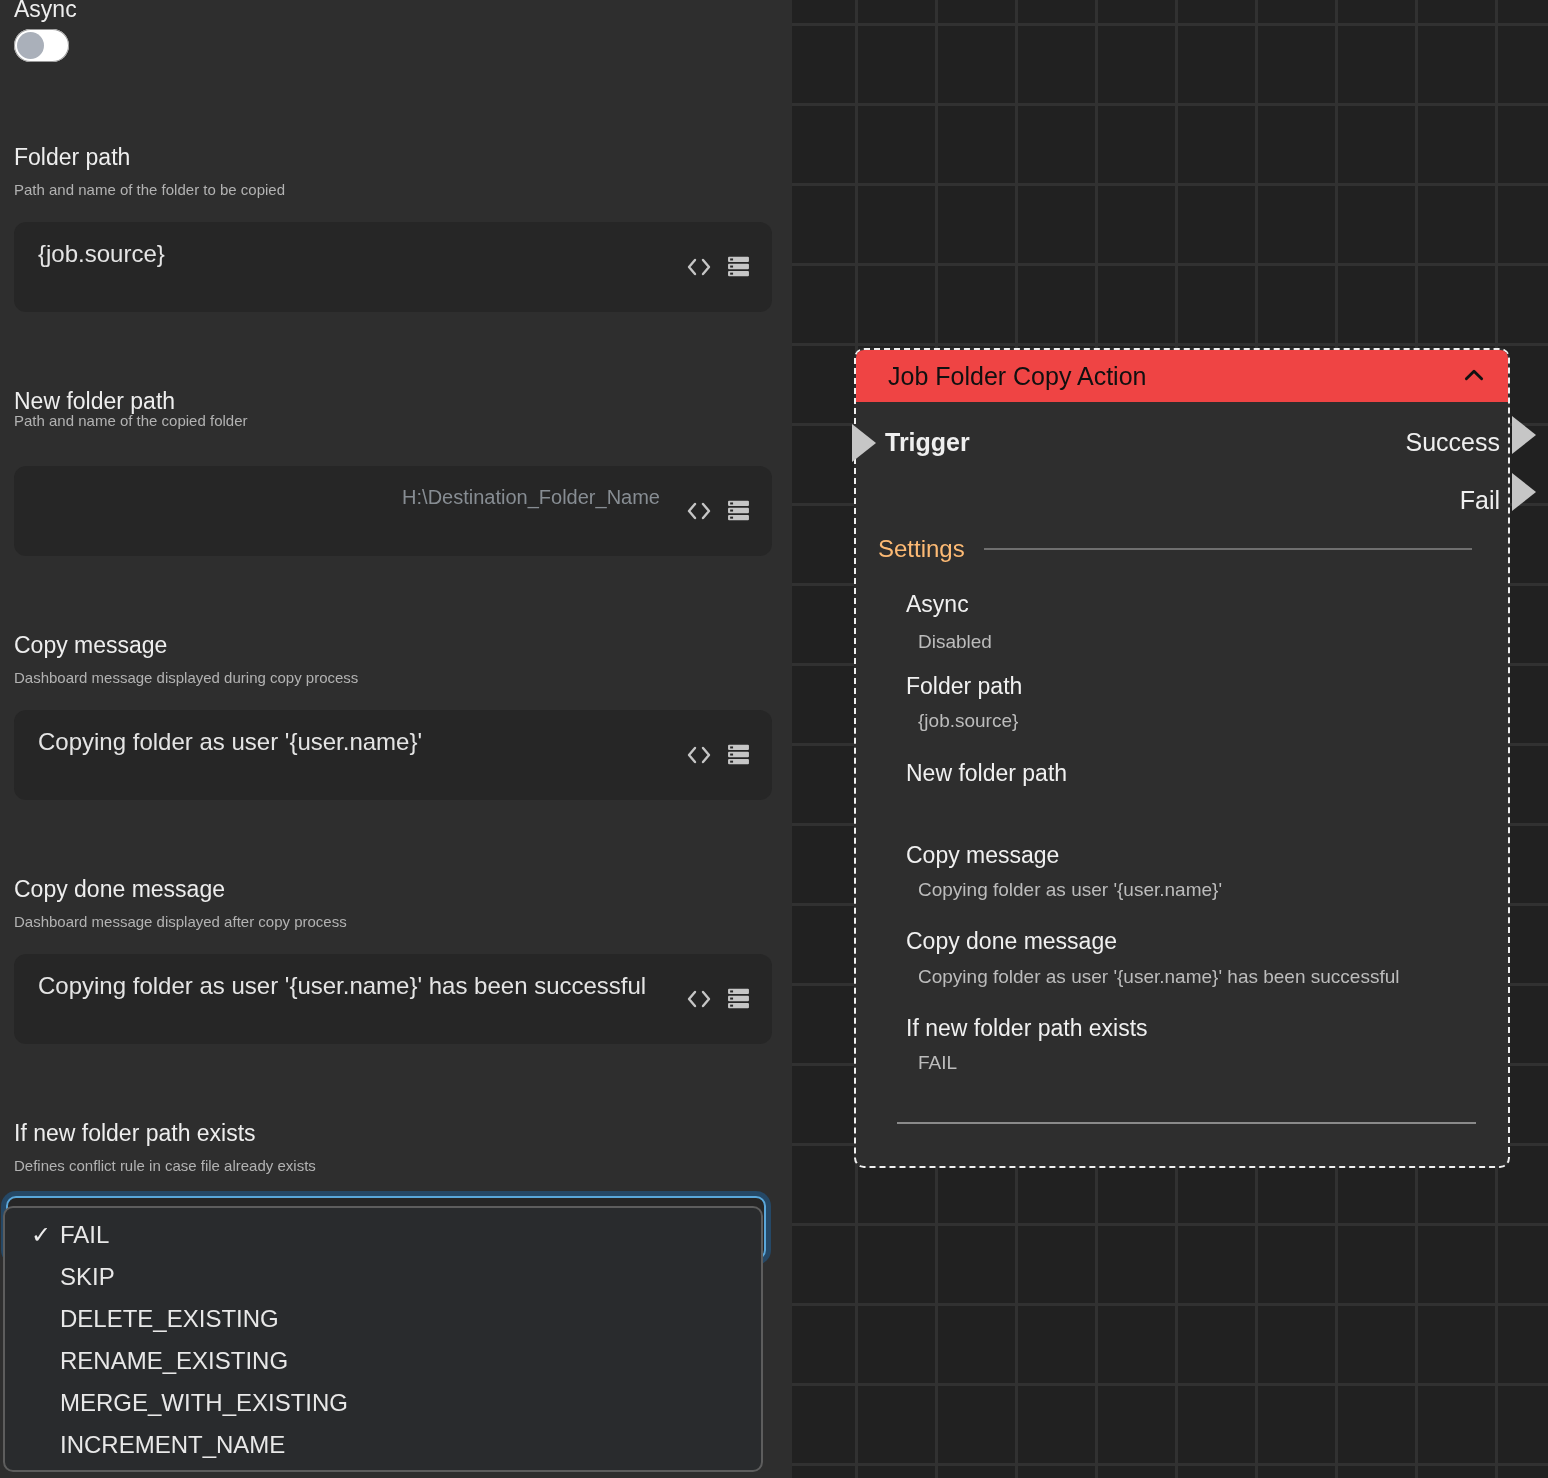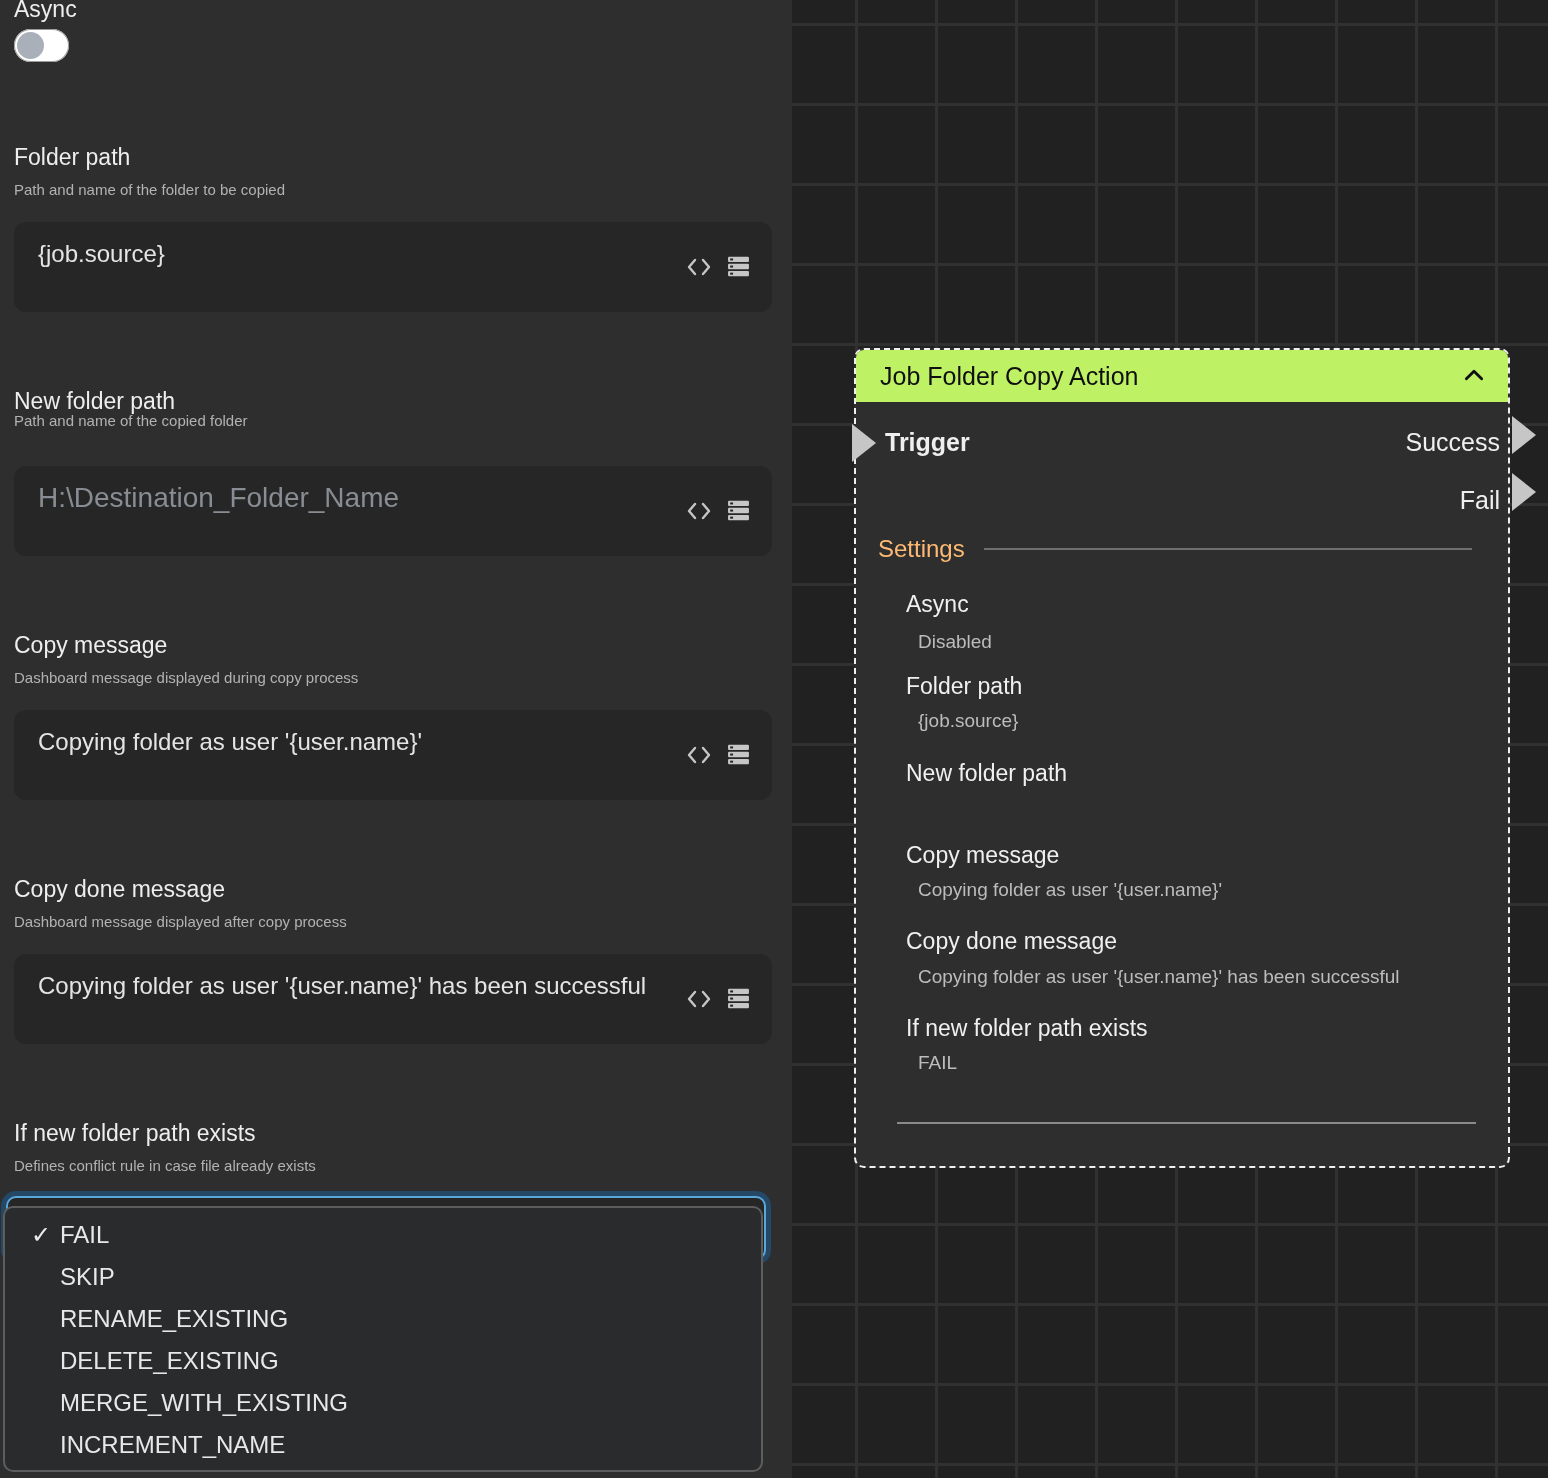--- a/index.html
+++ b/index.html
@@ -14,21 +14,21 @@
             background:#ffffff; border-radius:17px; box-shadow:0 0 0 1px #9a9a9a inset; cursor:pointer; }
   .toggle .knob { position:absolute; left:3px; top:3px; width:27px; height:27px;
                   border-radius:50%; background:#aab0ba; }
 
   .fld-label { position:absolute; left:14px; font-size:23px; color:#eeeeee; }
   .fld-desc  { position:absolute; left:14px; font-size:15px; color:#b2b2b2; }
 
   .inputbox { position:absolute; left:14px; width:758px; height:90px; background:#262626;
               border-radius:12px; padding:15px 112px 12px 24px; cursor:text; }
   .inputbox .val  { font-size:24px; line-height:33px; color:#e4e4e4; word-break:break-word; }
-  .inputbox .ph   { font-size:28px; line-height:33px; color:#878d93; }
+  .inputbox .ph   { font-size:20px; line-height:33px; color:#878d93;text-align:right; }
   .box-icons { position:absolute; right:22px; top:33px; display:flex; gap:15px; align-items:center; }
   .box-icons span { display:inline-flex; cursor:pointer; }
 
   
   .conflict-select { position:absolute; left:6px; top:1196px; width:760px; height:64px;
                      background:#262626; border:2px solid #5aa7da; border-radius:10px;
                      box-shadow:0 0 0 5px rgba(35,76,112,0.85); cursor:pointer; }
   .dropdown { position:absolute; left:3px; top:1206px; width:760px; height:266px;
               background:#292b2d; border:2px solid #5d5d5d; border-radius:10px;
               padding-top:6px; z-index:5; }
@@ -39,23 +39,23 @@
   
   .canvas { position:absolute; left:792px; top:0; width:756px; height:1478px;
             background-color:#212121;
             background-image:
               linear-gradient(to right, #313131 3px, transparent 3px),
               linear-gradient(to bottom, #313131 3px, transparent 3px);
             background-size:80px 80px; background-position:63px 23px; }
 
   .node { position:absolute; left:62px; top:348px; width:656px; height:820px;
           background:#2e2e2e; border:2px dashed #f0f0f0; border-radius:10px; cursor:grab; }
-  .node-header { position:absolute; left:0; top:0; width:100%; height:52px; background:#bef264;
+  .node-header { position:absolute; left:0; top:0; width:100%; height:52px; background:#ef4444;
                  border-radius:8px 8px 0 0; display:flex; align-items:center;
-                 padding:0 24px 0 24px; cursor:pointer; }
+                 padding:0 24px 0 32px; cursor:pointer; }
   .node-title { font-size:25px; color:#101010; flex:1; }
 
   .port-label { position:absolute; font-size:25px; color:#efefef; }
   .arrow-right { position:absolute; width:0; height:0;
                  border-top:19px solid transparent; border-bottom:19px solid transparent;
                  border-left:24px solid #c6c6c6; cursor:crosshair; }
 
   .nsection { position:absolute; left:22px; top:185px; font-size:24px; color:#fdba74; }
   .nsection-line { position:absolute; left:128px; top:198px; width:488px; height:2px; background:#6f6f6f; }
 
@@ -188,22 +188,22 @@
   <div class="fld-label" style="top:1120px">If new folder path exists</div>
   <div class="fld-desc" style="top:1157px">Defines conflict rule in case file already exists</div>
   <div class="conflict-select"></div>
 
   <div class="dropdown">
     <div class="dd-item">
       <span class="dd-check">✓</span>
       <span>FAIL</span>
     </div>
     <div class="dd-item"><span>SKIP</span></div>
+    <div class="dd-item"><span>DELETE_EXISTING</span></div>
     <div class="dd-item"><span>RENAME_EXISTING</span></div>
-    <div class="dd-item"><span>DELETE_EXISTING</span></div>
     <div class="dd-item"><span>MERGE_WITH_EXISTING</span></div>
     <div class="dd-item"><span>INCREMENT_NAME</span></div>
   </div>
 </div>
 
 <div class="canvas">
 
   <div class="node">
 
     <div class="node-header">

